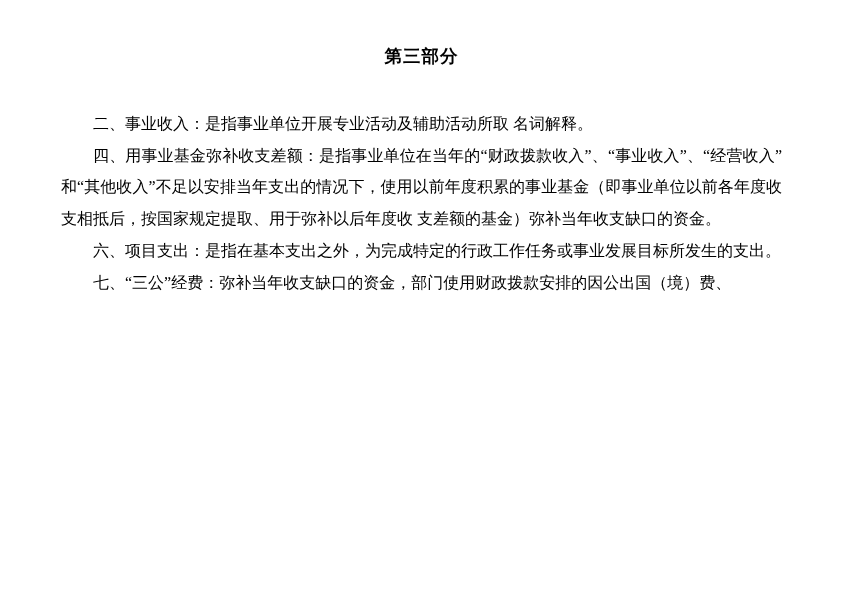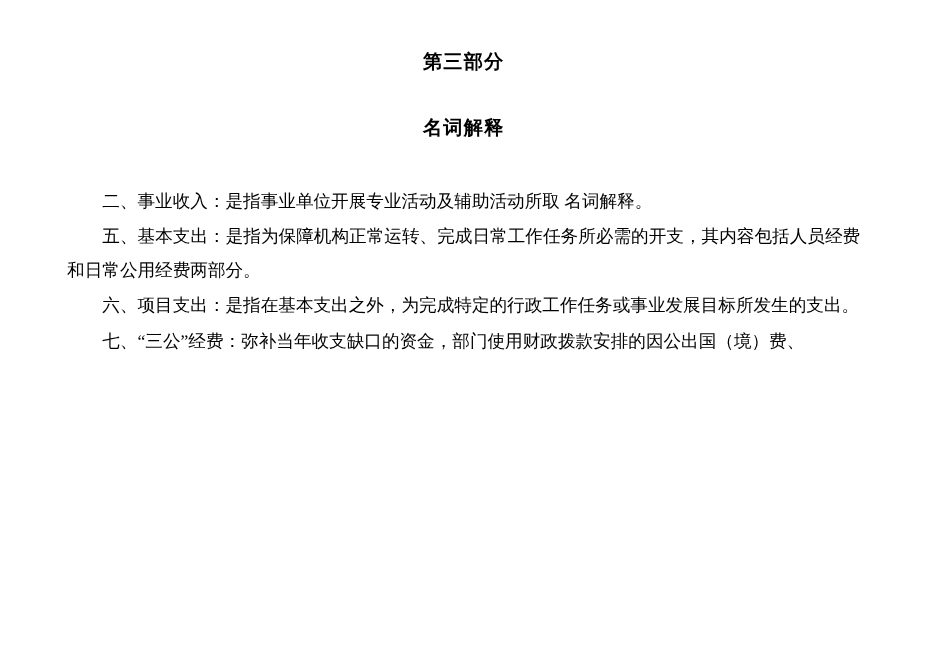--- a/index.html
+++ b/index.html
@@ -48,20 +48,19 @@
     margin: 0;
     padding: 0;
     text-indent: 2em;
   }
 </style>
 </head>
 <body>
 
 <div class="page">
   <div class="doc-title">第三部分</div>
-  <div class="doc-subtitle">名词解释</div>
   <div class="doc-body">
       <p>二、事业收入：是指事业单位开展专业活动及辅助活动所取 名词解释。</p>
-      <p>五、基本支出：是指为保障机构正常运转、完成日常工作任务所必需的开支，其内容包括人员经费和日常公用经费两部分。</p>
+      <p>四、用事业基金弥补收支差额：是指事业单位在当年的“财政拨款收入”、“事业收入”、“经营收入”和“其他收入”不足以安排当年支出的情况下，使用以前年度积累的事业基金（即事业单位以前各年度收支相抵后，按国家规定提取、用于弥补以后年度收 支差额的基金）弥补当年收支缺口的资金。</p>
       <p>六、项目支出：是指在基本支出之外，为完成特定的行政工作任务或事业发展目标所发生的支出。</p>
       <p>七、“三公”经费：弥补当年收支缺口的资金，部门使用财政拨款安排的因公出国（境）费、</p>
     </div>
 </div>
 
 </body></html>

